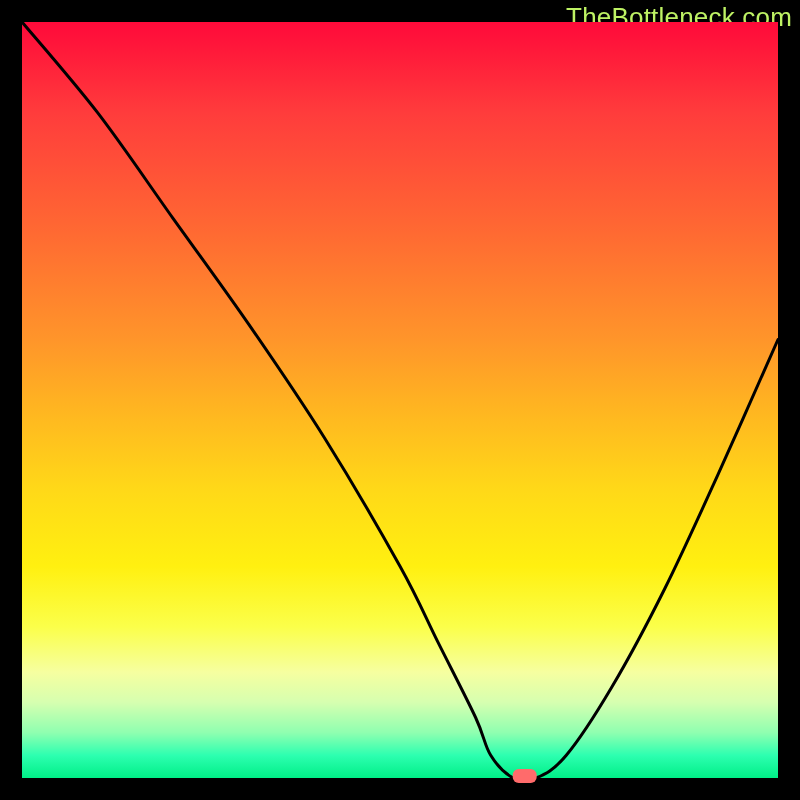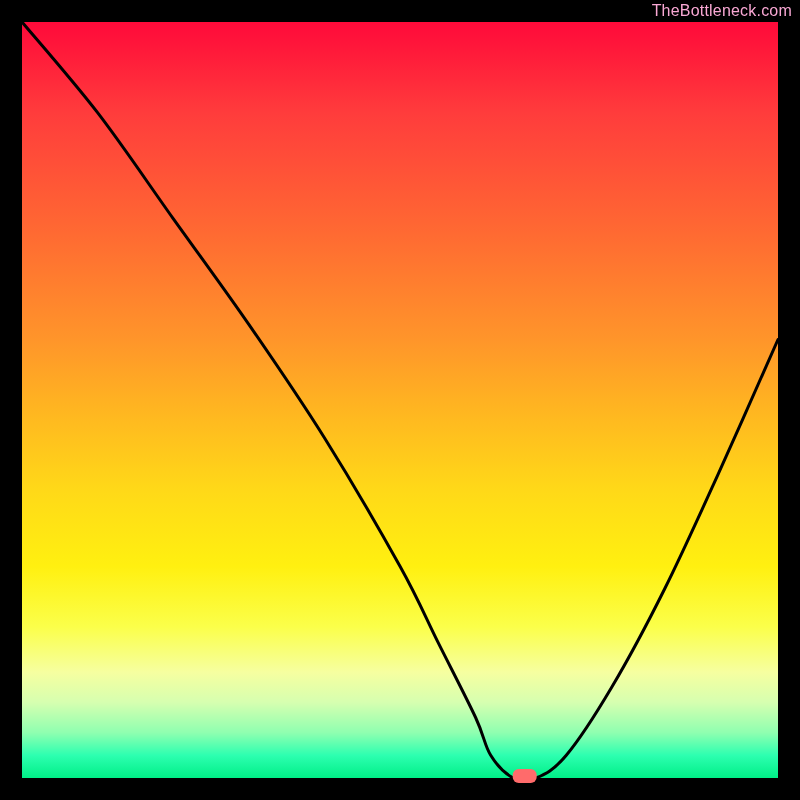--- a/index.html
+++ b/index.html
@@ -47,22 +47,22 @@
     left: 0;
     top: 0;
     width: 756px;
     height: 756px;
     overflow: visible;
   }
   .attribution {
     position: absolute;
     top: 2px;
     right: 8px;
-    color: #f9a8d4;
-    font-size: 16px;
+    color: #bef264;
+    font-size: 26px;
     font-weight: 500;
     letter-spacing: 0.2px;
     user-select: none;
   }
 </style>
 </head>
 <body>
 
 <div class="frame">
   <div class="attribution">TheBottleneck.com</div>

